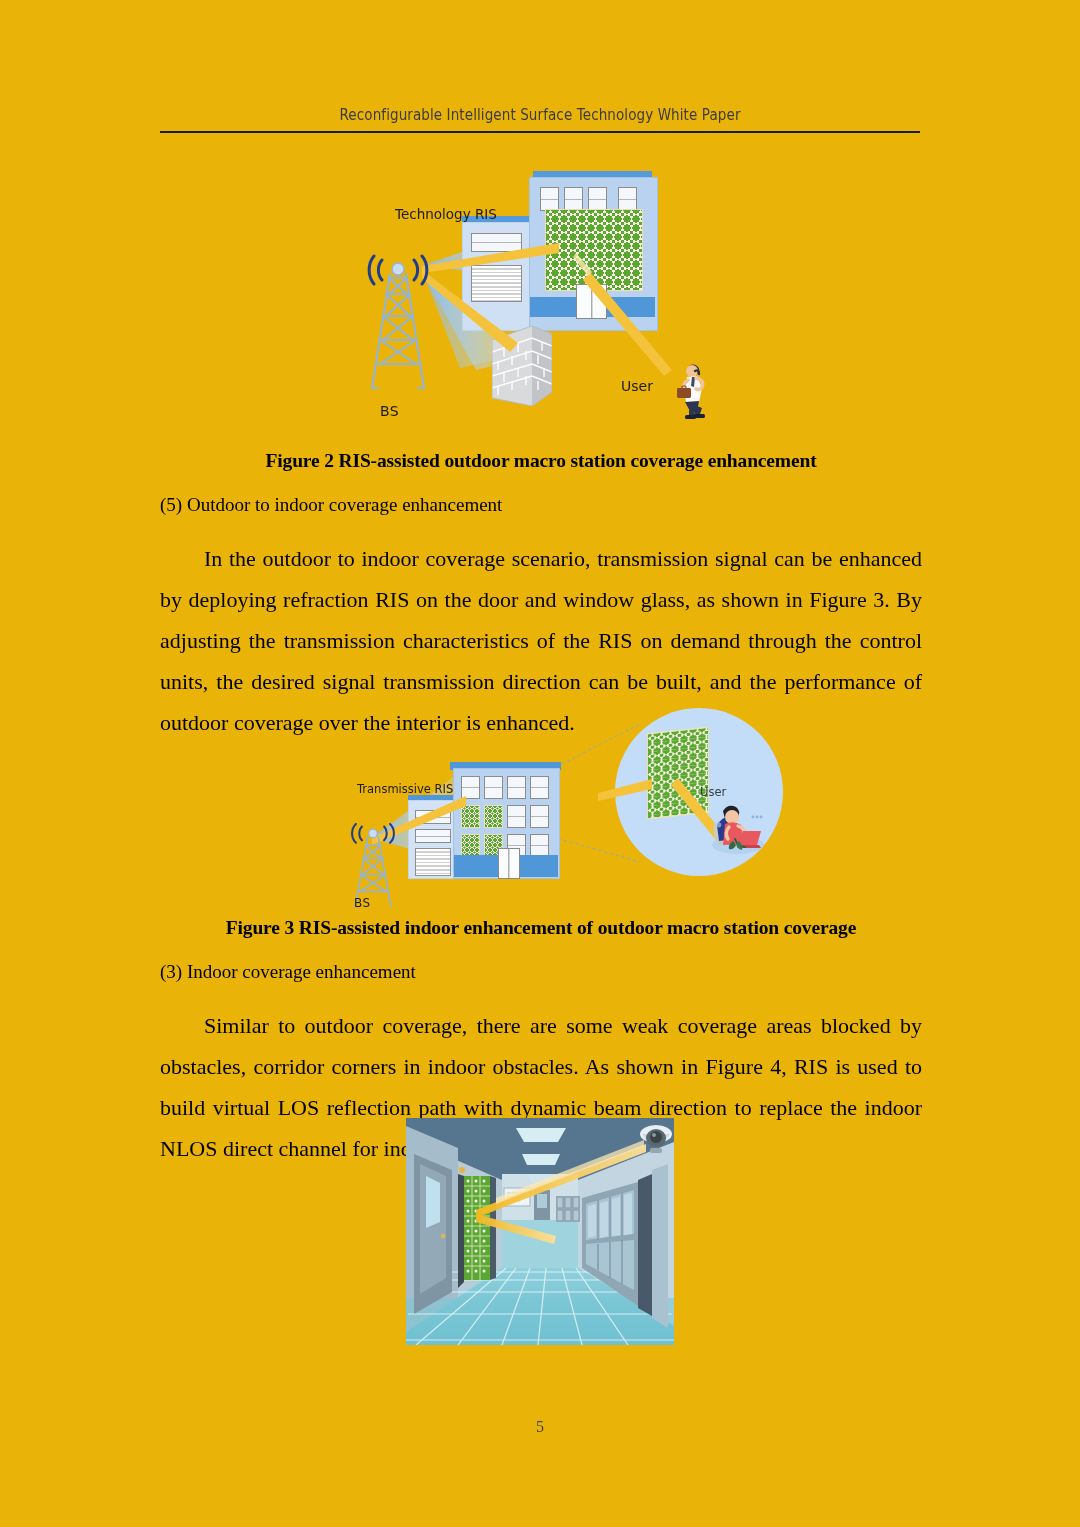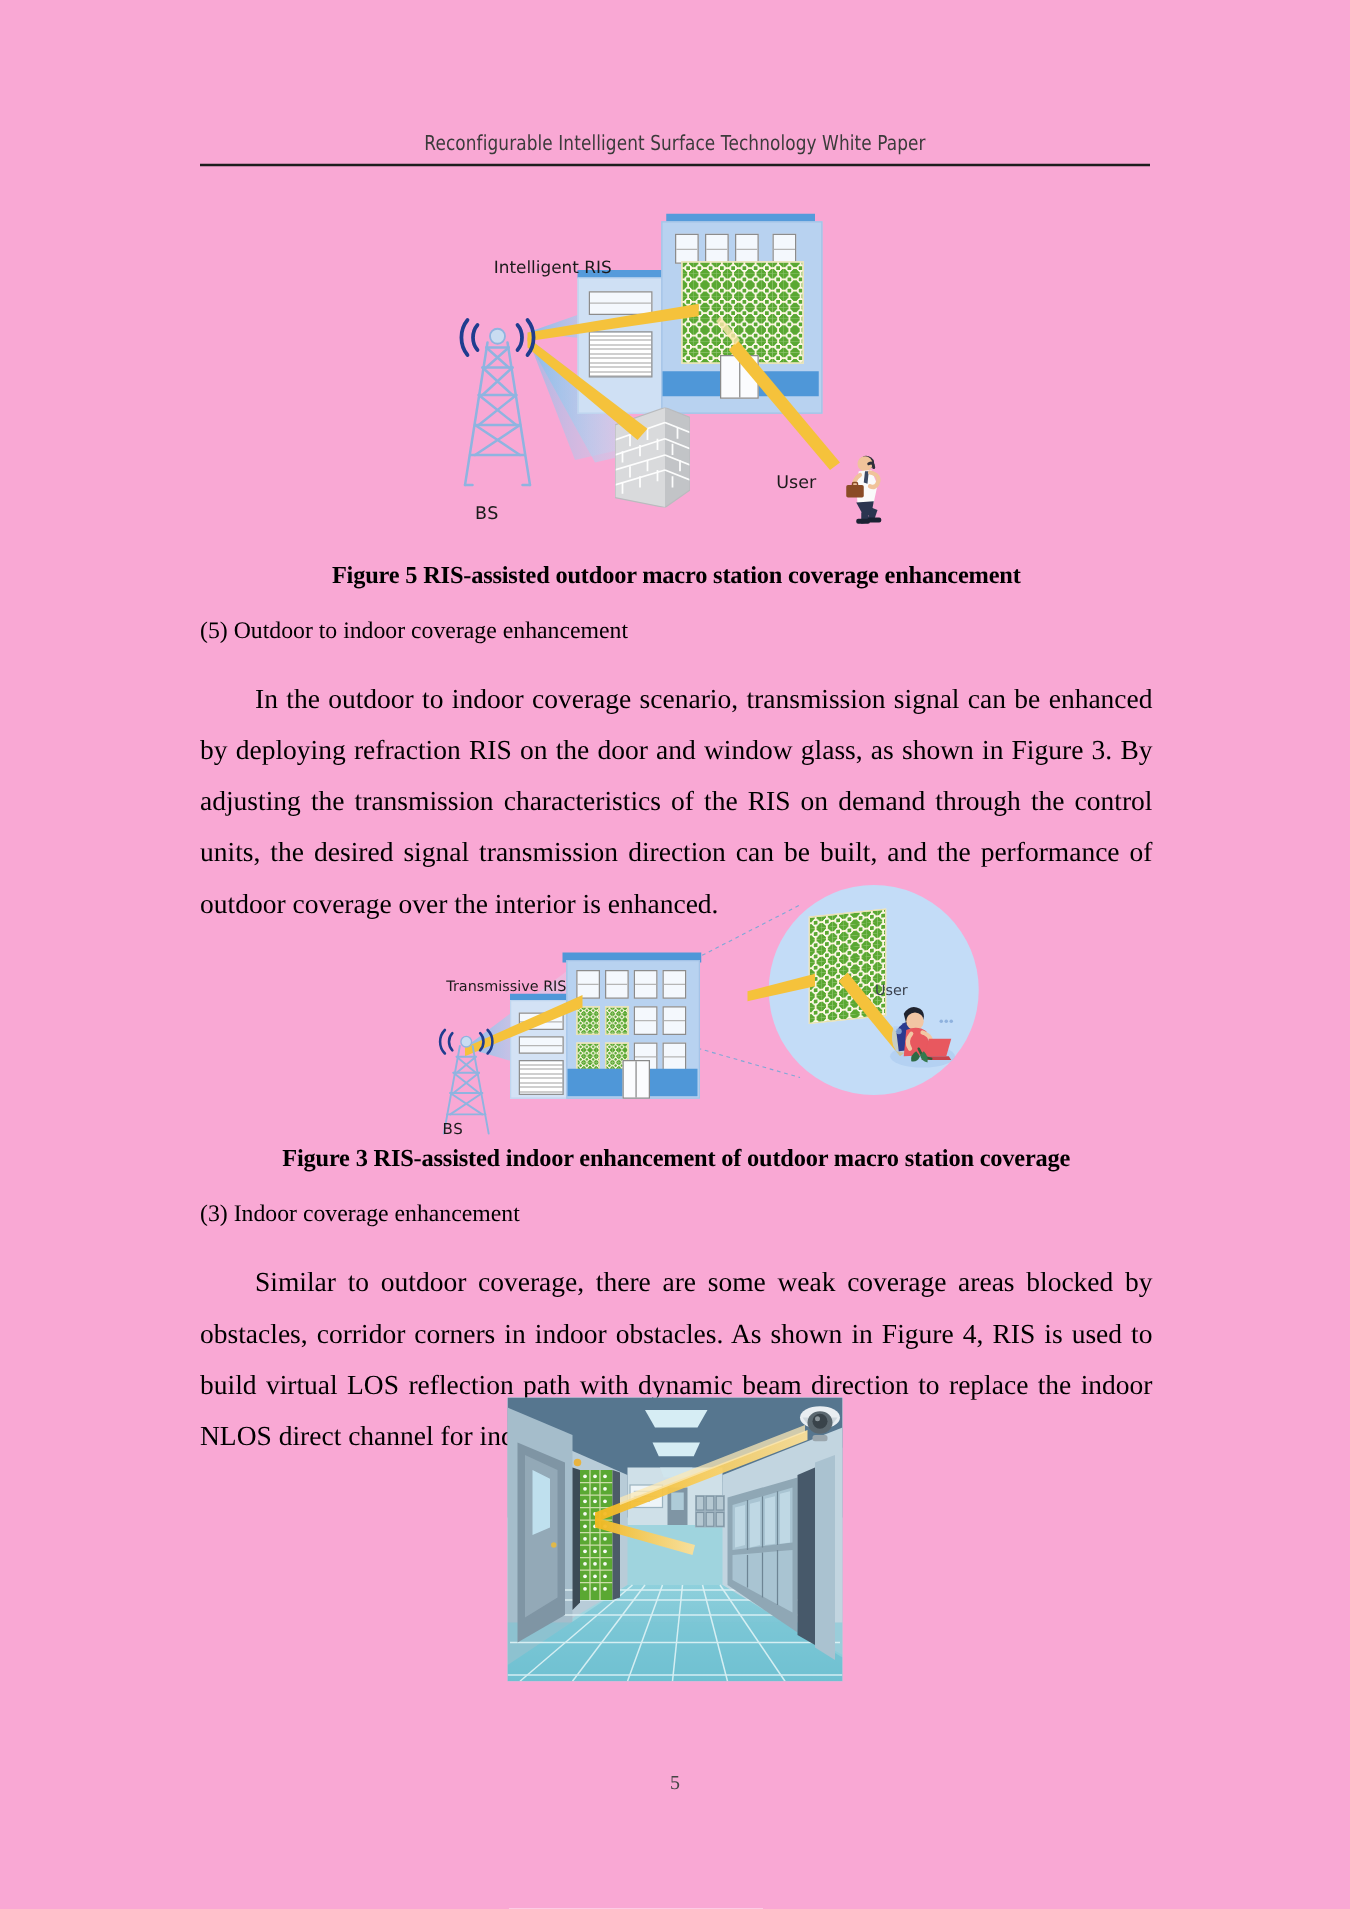--- a/index.html
+++ b/index.html
@@ -1,20 +1,20 @@
 <!DOCTYPE html>
 <html><head>
 <meta charset="utf-8">
 <style>
   html,body{margin:0;padding:0;background:#ffffff;}
   body{
     width:1080px;height:1527px;position:relative;overflow:hidden;
     font-family:"Liberation Serif","DejaVu Serif",serif;color:#000;
   }
-  .page{position:absolute;inset:0;background:#f9a8d4;text-decoration:underline;}
+  .page{position:absolute;inset:0;background:#eab308;text-decoration:underline;}
 
   
   .header{position:absolute;left:160px;top:105px;width:760px;text-align:center;}
   .header-title{
     font-family:"DejaVu Sans","Liberation Sans",sans-serif;
     font-size:16.5px;color:#3b3b3b;letter-spacing:.1px;
     transform:scaleX(.82);transform-origin:center;white-space:nowrap;
   }
   .header-rule{position:absolute;left:160px;top:131px;width:760px;height:0;
     border-top:2.2px solid #1d1d1d;}
@@ -192,21 +192,21 @@
       </g>
       <circle cx="40" cy="21" r="6" fill="#c9dcf1" stroke="#8fb4e0" stroke-width="1.5"></circle>
       <g stroke="#1f3d8f" stroke-width="3" fill="none" stroke-linecap="round">
         <path d="M24,12 A12,14 0 0 0 24,32"></path>
         <path d="M16,8  A17,20 0 0 0 16,36"></path>
         <path d="M56,12 A12,14 0 0 1 56,32"></path>
         <path d="M64,8  A17,20 0 0 1 64,36"></path>
       </g>
     </svg>
 
-    <div class="label lbl-refl">Intelligent RIS</div>
+    <div class="label lbl-refl">Technology RIS</div>
     <div class="label lbl-bs2">BS</div>
     <div class="label lbl-user2">User</div>
 
     <svg class="man" viewBox="0 0 40 62">
       <path d="M17,11 q4,-7 10,-3 q4,3 1,8 l-9,1 z" fill="#2f2f3b"></path>
       <circle cx="22" cy="13" r="6" fill="#f0c39a"></circle>
       <path d="M17,19 l10,-1 l5,12 l-3,14 l-13,1 l-1,-14 z" fill="#fafafa"></path>
       <path d="M22,19 l3,0 l-1,10 l-3,-1 z" fill="#3d4a63"></path>
       <path d="M26,20 q9,2 6,9 q-2,4 -6,2" fill="none" stroke="#f0c39a" stroke-width="3.4" stroke-linecap="round"></path>
       <path d="M18,22 q-6,4 -4,10" fill="none" stroke="#f0c39a" stroke-width="3.4" stroke-linecap="round"></path>
@@ -214,21 +214,21 @@
       <path d="M19,52 l5,-1 l1,9 l-6,1 z" fill="#2b3550"></path>
       <path d="M27,48 l5,2 l-3,9 l-5,-2 z" fill="#2b3550"></path>
       <rect x="15" y="57" width="11" height="4" rx="1.6" fill="#1b2233"></rect>
       <rect x="24" y="56" width="11" height="4" rx="1.6" fill="#1b2233"></rect>
       <rect x="7" y="30" width="14" height="10" rx="1.4" fill="#8a4b26"></rect>
       <rect x="12" y="28" width="4" height="3" rx="1" fill="none" stroke="#8a4b26" stroke-width="1.2"></rect>
       <path d="M25,13 q4,-2 4,3" fill="none" stroke="#2f2f3b" stroke-width="2.4" stroke-linecap="round"></path>
     </svg>
   </div>
 
-  <div class="txt caption" style="top:450px;">Figure 5 RIS-assisted outdoor macro station coverage enhancement</div>
+  <div class="txt caption" style="top:450px;">Figure 2 RIS-assisted outdoor macro station coverage enhancement</div>
 
   <div class="txt heading" style="top:494px;">(5) Outdoor to indoor coverage enhancement</div>
   <div class="txt para" style="top:538px;">In the outdoor to indoor coverage scenario, transmission signal can be enhanced by deploying refraction RIS on the door and window glass, as shown in Figure 3. By adjusting the transmission characteristics of the RIS on demand through the control units, the desired signal transmission direction can be built, and the performance of outdoor coverage over the interior is enhanced.</div>
 
   <div class="fig3">
 
     <svg class="beamwrap" viewBox="0 0 450 212">
       <defs>
         <linearGradient id="cone3" x1="0" y1="0" x2="1" y2="0">
           <stop offset="0" stop-color="#8cbbe8" stop-opacity="1"></stop>

